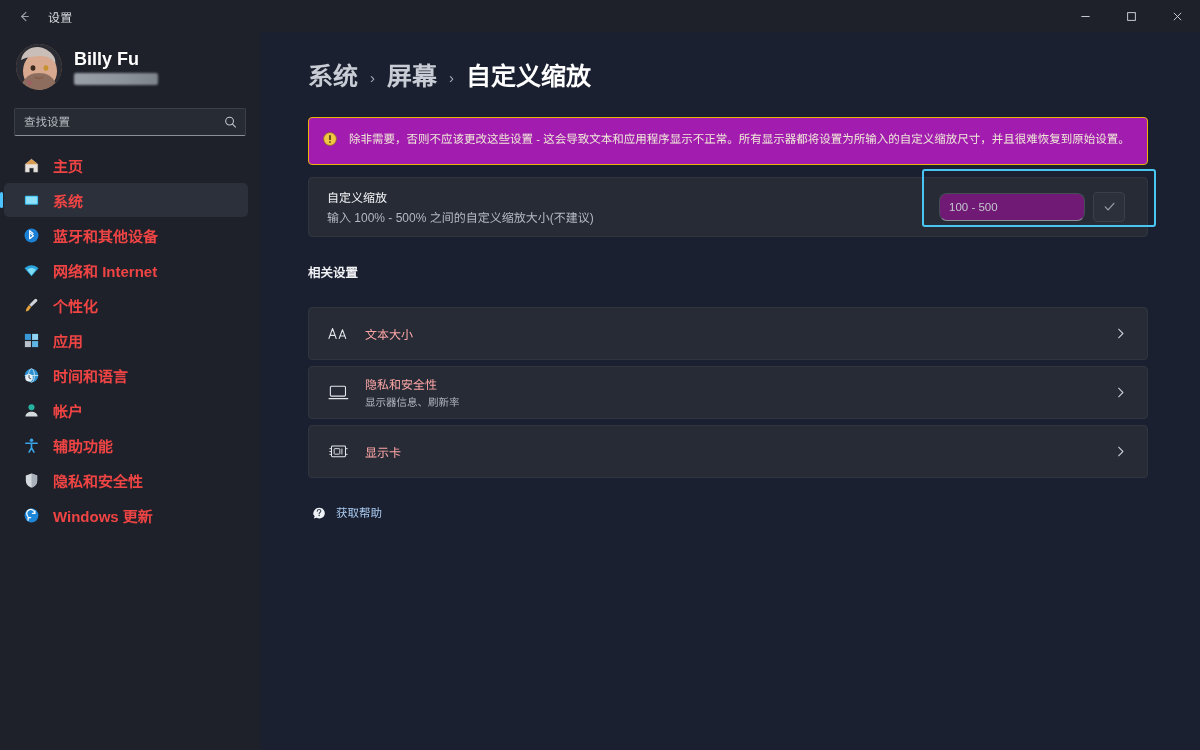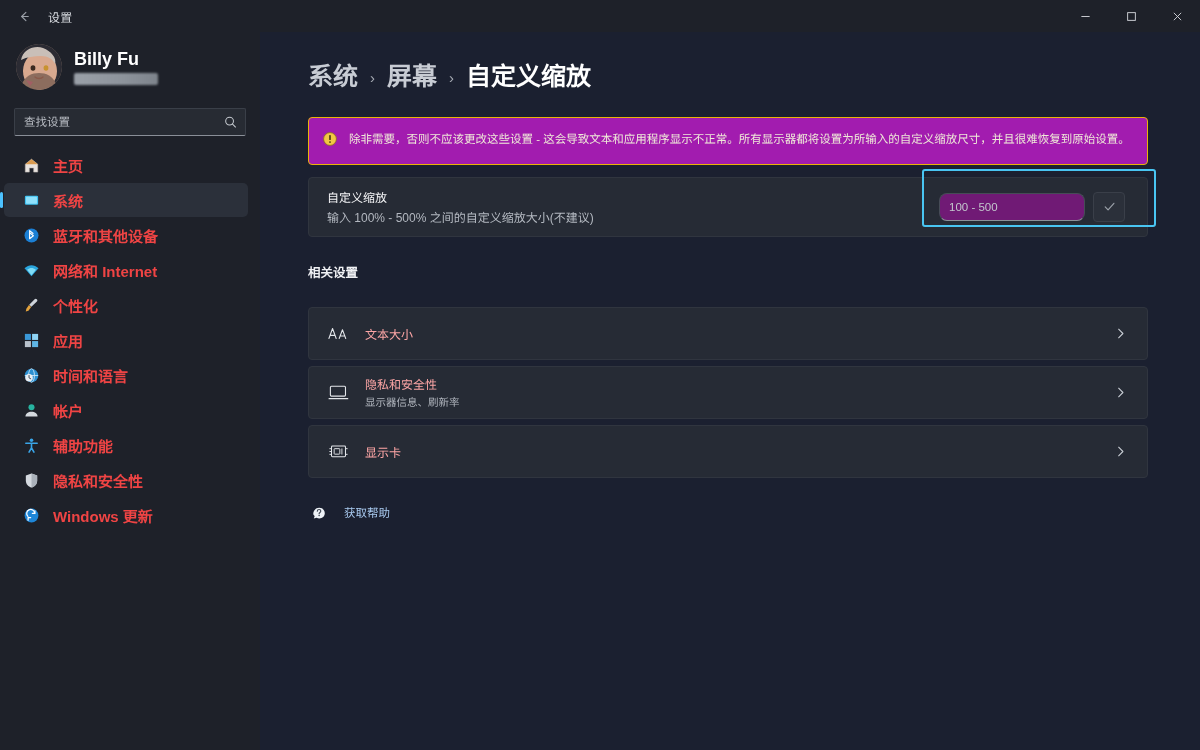--- a/index.html
+++ b/index.html
@@ -261,21 +261,21 @@
   }
   .lr-ico { width: 22px; flex: 0 0 22px; display: flex; align-items: center; justify-content: center; color: #e3e6ea; }
   .lr-text { display: flex; flex-direction: column; gap: 2px; flex: 1 1 auto; }
   .lr-title { font-size: 12px; color: #fca5a5; }
   .lr-sub { font-size: 10.5px; color: #b0b5bd; }
   .chev { color: #c9ced5; display: flex; }
 
   .help {
     display: flex;
     align-items: center;
-    gap: 16px;
+    gap: 8px;
     margin-top: 25px;
     margin-left: 2px;
   }
   .help-ico { width: 18px; flex: 0 0 18px; display:flex; align-items:center; justify-content:center; }
   .help-text { font-size: 11.5px; color: #a8c9ef; }
 </style>
 </head>
 <body>
 
 <div id="app">

